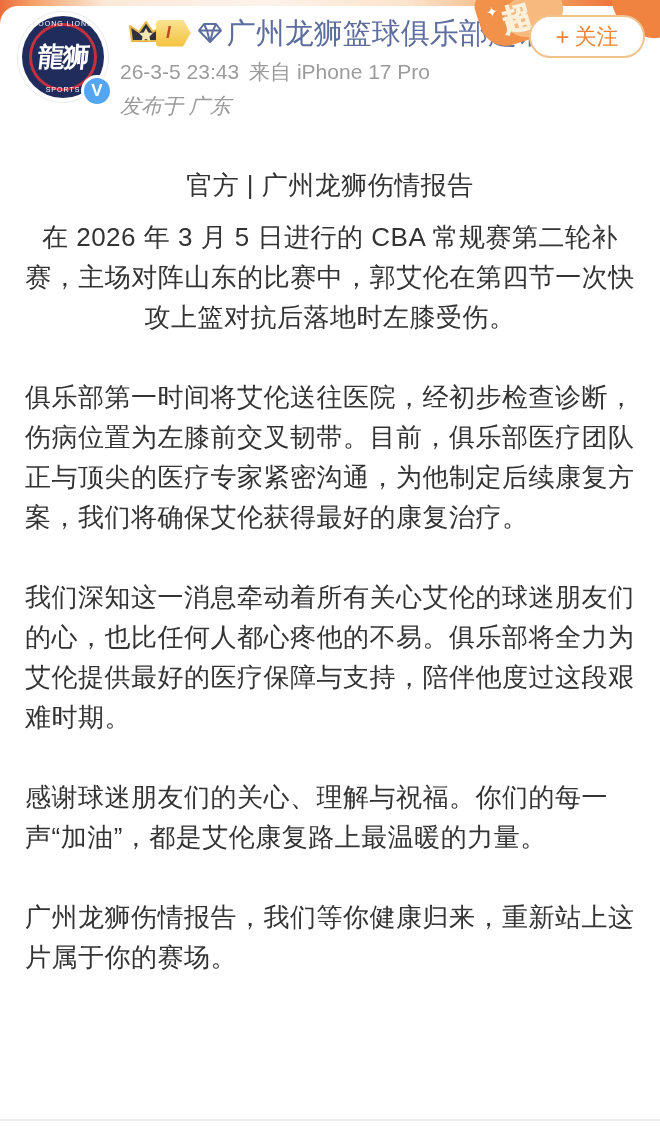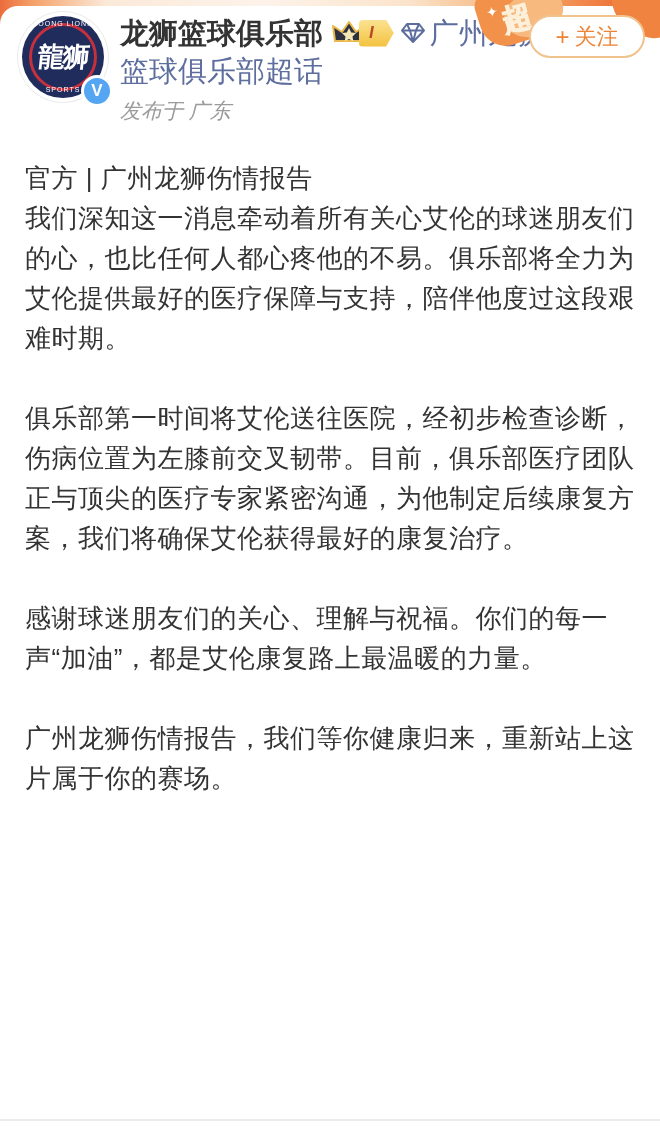--- a/index.html
+++ b/index.html
@@ -109,21 +109,21 @@
   }
   .st-link { color:#5d6d9e; cursor:pointer; }
   .st-diamond { display:inline-block; vertical-align:-2px; margin-right:4px; }
   .meta-line { font-size:21px; color:#9b9b9b; margin-top:7px; line-height:26px; }
   .meta-line .source { margin-left:10px; }
   .loc-line { font-size:21px; color:#9b9b9b; margin-top:8px; line-height:26px;font-style:italic; }
 
   
   .post { padding:0 25px; color:#333; font-size:26px; line-height:40px; letter-spacing:0.5px; }
   .post .para { margin-top:40px; word-break:break-all; }
-  .post .para:first-child { margin-top:0; }
+  .post .para:first-child { margin-top:12px;text-align:center; }
   .post-spacer { height:34px; }
 
   .bottom-divider {
     position:absolute; left:0; right:0; top:1113px;
     border-top:2px solid #ececec;
   }
 </style>
 </head>
 <body>
 
@@ -147,40 +147,44 @@
           <div class="avatar-ring"></div>
           <div class="avatar-arc top">LOONG LIONS</div>
           <div class="avatar-name">龍狮</div>
           <div class="avatar-arc bottom">SPORTS</div>
         </div>
       </div>
       <div class="v-badge">V</div>
     </div>
 
     <div class="header-text">
-      <div class="name-line"><span class="username">龙狮篮球俱乐部</span><span class="vip-badge">
+      <div class="name-line"><span class="vip-badge">
             <svg width="36" height="28" viewBox="0 0 36 28">
               <path d="M4 22 L2 7 L11 13 L18 3 L25 13 L34 7 L32 22 Z" fill="#2e3240" stroke="#e8b84b" stroke-width="2" stroke-linejoin="round"></path>
               <path d="M18 9 l2.2 4.4 4.8 .7 -3.5 3.4 .8 4.8 -4.3 -2.3 -4.3 2.3 .8 -4.8 -3.5 -3.4 4.8 -.7 Z" fill="#f5e7b2"></path>
             </svg>
             <span class="vip-ribbon">I</span>
           </span><span class="st-link"><svg class="st-diamond" width="26" height="24" viewBox="0 0 26 24">
               <path d="M7 3 L19 3 L24 9.5 L13 21 L2 9.5 Z M2 9.5 L24 9.5 M7 3 L10 9.5 L13 21 L16 9.5 L19 3" fill="none" stroke="#5d6d9e" stroke-width="2" stroke-linejoin="round"></path>
             </svg><span>广州龙狮篮球俱乐部超话</span></span></div>
+      <div class="meta-line">
+        <span>26-3-5 23:43</span><span class="source">来自 iPhone 17 Pro</span>
+      </div>
       <div class="loc-line">发布于 广东</div>
     </div>
   </div>
 
   <div class="post-spacer"></div>
 
   <div class="post">
     <div class="para">官方 | 广州龙狮伤情报告</div>
     <div>
+        <div class="para">在 2026 年 3 月 5 日进行的 CBA 常规赛第二轮补赛，主场对阵山东的比赛中，郭艾伦在第四节一次快攻上篮对抗后落地时左膝受伤。</div>
+        <div class="para">俱乐部第一时间将艾伦送往医院，经初步检查诊断，伤病位置为左膝前交叉韧带。目前，俱乐部医疗团队正与顶尖的医疗专家紧密沟通，为他制定后续康复方案，我们将确保艾伦获得最好的康复治疗。</div>
         <div class="para">我们深知这一消息牵动着所有关心艾伦的球迷朋友们的心，也比任何人都心疼他的不易。俱乐部将全力为艾伦提供最好的医疗保障与支持，陪伴他度过这段艰难时期。</div>
-        <div class="para">俱乐部第一时间将艾伦送往医院，经初步检查诊断，伤病位置为左膝前交叉韧带。目前，俱乐部医疗团队正与顶尖的医疗专家紧密沟通，为他制定后续康复方案，我们将确保艾伦获得最好的康复治疗。</div>
         <div class="para">感谢球迷朋友们的关心、理解与祝福。你们的每一声“加油”，都是艾伦康复路上最温暖的力量。</div>
         <div class="para">广州龙狮伤情报告，我们等你健康归来，重新站上这片属于你的赛场。</div>
       </div>
   </div>
 
   <div class="bottom-divider"></div>
 </div>
 
 <button class="follow-btn">
   <span class="plus">+</span>

